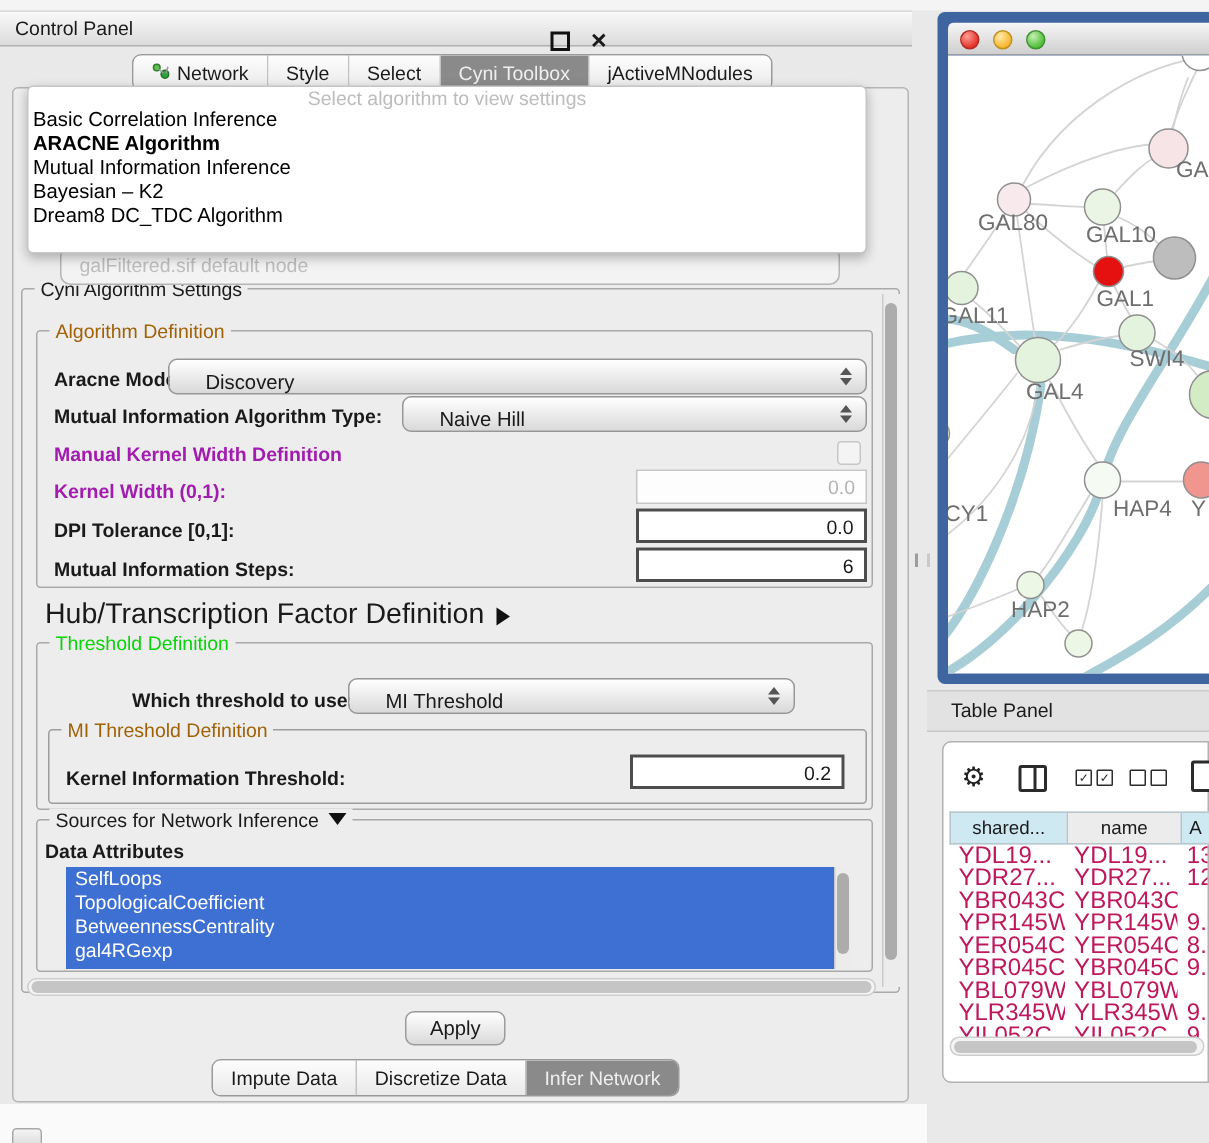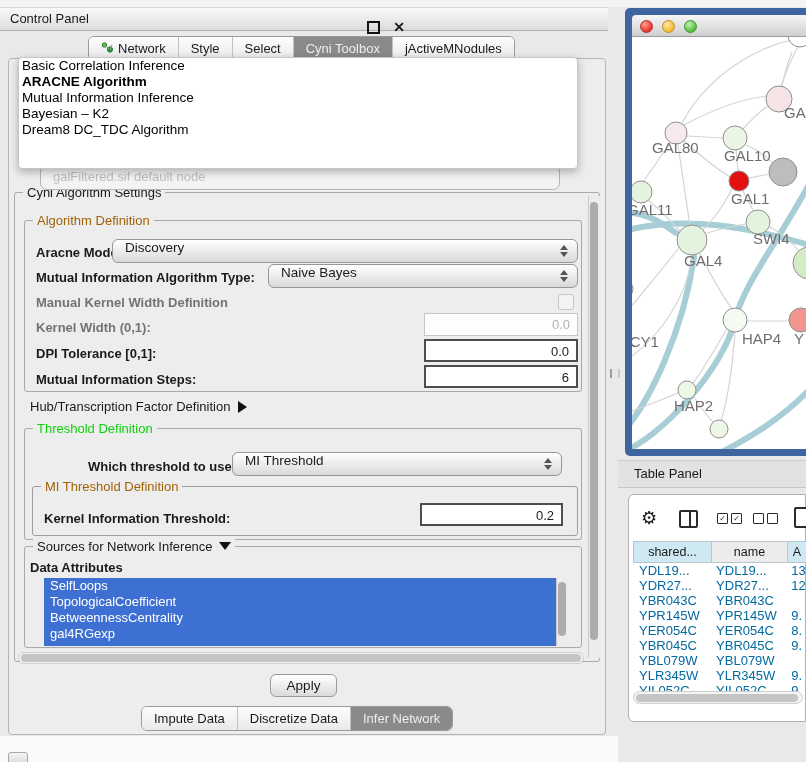--- a/index.html
+++ b/index.html
@@ -34,43 +34,43 @@
   
   .ghost{left:40px;top:164px;width:520px;height:26px;border:1px solid #b5b5b5;border-radius:7px;
          background:#f3f3f3;box-sizing:border-box;font-size:13px;color:#bdbdbd;line-height:24px;
          padding-left:12px;z-index:1}
   
   .grp{position:absolute;border:1px solid #a9a9a9;border-radius:3px;box-sizing:border-box}
   .grp>.ttl{position:absolute;top:-8px;left:8px;background:#ededed;padding:0 4px;font-size:13px;
             white-space:nowrap}
   .ttl.blue{color:#a16207}.ttl.green{color:#0bd30b}
   .lab{position:absolute;font-size:13px;font-weight:bold;white-space:nowrap}
-  .lab.dis{color:#737373}
+  .lab.dis{color:#a21caf}
   .combo{position:absolute;border:1px solid #979797;border-radius:6px;box-sizing:border-box;
          background:linear-gradient(#ffffff,#d9d9d9);font-size:13.5px;display:flex;
-         align-items:flex-start;padding:0 26px 0 12px}
+         align-items:flex-end;padding:0 26px 0 24px}
   .combo .arr{position:absolute;right:9px;top:50%;transform:translateY(-50%);display:flex;
               flex-direction:column;gap:2px}
   .combo .arr i{display:block;width:0;height:0;border-left:4px solid transparent;border-right:4px solid transparent}
   .combo .arr .up{border-bottom:5px solid #555}
   .combo .arr .dn{border-top:5px solid #555}
   .field{position:absolute;background:#fff;box-sizing:border-box;font-size:13px;text-align:right;
          padding:3px 7px 0 0}
   .field.en{border:2px solid #4d4d4d}
   .field.dis{border:1px solid #c6c6c6;color:#b3b3b3;background:#fdfdfd}
   .chk{position:absolute;width:14px;height:14px;border:1px solid #c6c6c6;border-radius:3px;background:#f4f4f4}
   .sb-v{position:absolute;background:#ececec;border-left:1px solid #c9c9c9;box-sizing:border-box}
   .sb-v .th{position:absolute;left:1px;width:8px;background:#acacac;border-radius:4px}
   .sb-h{position:absolute;background:#f4f4f4;border:1px solid #cdcdcd;border-radius:7px;box-sizing:border-box}
   .sb-h .th{position:absolute;top:1px;height:8px;background:#c5c5c5;border-radius:4px}
   .attr-list{position:absolute;background:#3e6fd2;overflow:hidden}
   .attr-list .it{font-size:13px;line-height:16px;color:#fff;padding-left:6px;white-space:nowrap}
   .btn{position:absolute;border:1px solid #9b9b9b;border-radius:6px;
        background:linear-gradient(#ffffff,#dadada);font-size:13.5px;text-align:center;box-sizing:border-box}
-  .hubrow{position:absolute;font-size:13px;white-space:nowrap}
+  .hubrow{position:absolute;font-size:19px;white-space:nowrap}
   .tri-r{display:inline-block;width:0;height:0;border-top:6px solid transparent;border-bottom:6px solid transparent;
          border-left:9px solid #111;vertical-align:-2px;margin-left:8px}
   .tri-d{display:inline-block;width:0;height:0;border-left:6px solid transparent;border-right:6px solid transparent;
          border-top:8px solid #111;vertical-align:1px;margin-left:6px}
   .grip{left:610px;top:369px;width:6px;height:9px;border-left:2px solid #9d9d9d;border-right:2px solid #c9c9c9}
   
   .net-frame{left:625px;top:8px;width:181px;height:448px;background:#3e659f;border-radius:5px 0 0 5px}
   .net-title{left:632px;top:15px;width:174px;height:22px;background:linear-gradient(#f6f6f6,#cfcfcf);
              border-bottom:1px solid #9d9d9d;box-sizing:border-box;border-radius:4px 0 0 0}
   .light{position:absolute;top:5px;width:13px;height:13px;border-radius:50%;box-sizing:border-box}
@@ -86,21 +86,21 @@
   .gear{position:absolute;font-size:18px;color:#222;line-height:18px}
   .ico-cols{position:absolute;width:15px;height:14px;border:2px solid #2b2b2b;border-radius:2px}
   .ico-cols:after{content:"";position:absolute;left:50%;top:0;width:0;height:100%;border-left:2px solid #2b2b2b}
   .boxpair{position:absolute;display:flex;gap:3px}
   .boxpair .bx{width:9px;height:9px;border:1.5px solid #2b2b2b;border-radius:1px;font-size:8px;
                line-height:9px;text-align:center;color:#2b2b2b}
   .ico-part{position:absolute;width:12px;height:17px;border:2px solid #2b2b2b;border-radius:2px;background:#fff}
   .thead{position:absolute;display:flex;height:22px;font-size:12.5px}
   .thead .hc{box-sizing:border-box;border:1px solid #b6c6cc;border-right:none;text-align:center;line-height:20px}
   .thead .hc:last-child{border-right:1px solid #b6c6cc}
-  .tbody{position:absolute;font-size:13px;color:#0369a1}
+  .tbody{position:absolute;font-size:16px;color:#be185d}
   .tbody .tr{display:flex;height:15px;line-height:15px}
   .tbody .td{white-space:nowrap;overflow:hidden;padding-left:6px;box-sizing:border-box}
   .mini-btn{left:8px;top:752px;width:18px;height:12px;border:1px solid #a8a8a8;border-radius:3px;
             background:linear-gradient(#f4f4f4,#d9d9d9)}
 </style>
 </head>
 <body>
 
 <div class="abs top-strip"></div>
 
@@ -134,20 +134,21 @@
     <div class="tab">
       <span>jActiveMNodules</span>
     </div>
   </div>
 
 <div class="abs ghost">
   <span>galFiltered.sif default node</span>
 </div>
 
 <div class="abs overlay">
+  <div class="ph">Select algorithm to view settings</div>
   <div id="algo-list">
       <div class="item">Basic Correlation Inference</div>
       <div class="item b">ARACNE Algorithm</div>
       <div class="item">Mutual Information Inference</div>
       <div class="item">Bayesian – K2</div>
       <div class="item">Dream8 DC_TDC Algorithm</div>
     </div>
 </div>
 
 <div class="grp" style="left:14px;top:192px;width:586px;height:470px">
@@ -163,21 +164,21 @@
 <div class="lab" style="left:36px;top:245px">Aracne Mode:</div>
 <div class="combo" style="left:112px;top:239px;width:466px;height:24px">
   <span>Discovery</span>
   <span class="arr">
       <i class="up"></i>
       <i class="dn"></i>
     </span>
 </div>
 <div class="lab" style="left:36px;top:270px">Mutual Information Algorithm Type:</div>
 <div class="combo" style="left:268px;top:264px;width:310px;height:24px">
-  <span>Naive Bayes</span>
+  <span>Naive Hill</span>
   <span class="arr">
       <i class="up"></i>
       <i class="dn"></i>
     </span>
 </div>
 <div class="lab dis" style="left:36px;top:295px">Manual Kernel Width Definition</div>
 <div class="chk" style="left:558px;top:294px"></div>
 <div class="lab dis" style="left:36px;top:320px">Kernel Width (0,1):</div>
 <div class="field dis" style="left:424px;top:313px;width:154px;height:23px">0.0</div>
 <div class="lab" style="left:36px;top:346px">DPI Tolerance [0,1]:</div>
@@ -186,21 +187,21 @@
 <div class="field en" style="left:424px;top:365px;width:154px;height:23px">6</div>
 
 <div class="hubrow" style="left:30px;top:399px">
   <span>Hub/Transcription Factor Definition</span><span class="tri-r"></span>
 </div>
 
 <div class="grp" style="left:24px;top:428px;width:558px;height:112px">
   <span class="ttl green">Threshold Definition</span>
 </div>
 <div class="lab" style="left:88px;top:459px">Which threshold to use:</div>
-<div class="combo" style="left:232px;top:452px;width:330px;height:24px">
+<div class="combo" style="left:232px;top:452px;width:298px;height:24px">
   <span>MI Threshold</span>
   <span class="arr">
       <i class="up"></i>
       <i class="dn"></i>
     </span>
 </div>
 <div class="grp" style="left:32px;top:486px;width:546px;height:50px;border-color:#9d9d9d">
   <span class="ttl blue">MI Threshold Definition</span>
 </div>
 <div class="lab" style="left:44px;top:511px">Kernel Information Threshold:</div>

